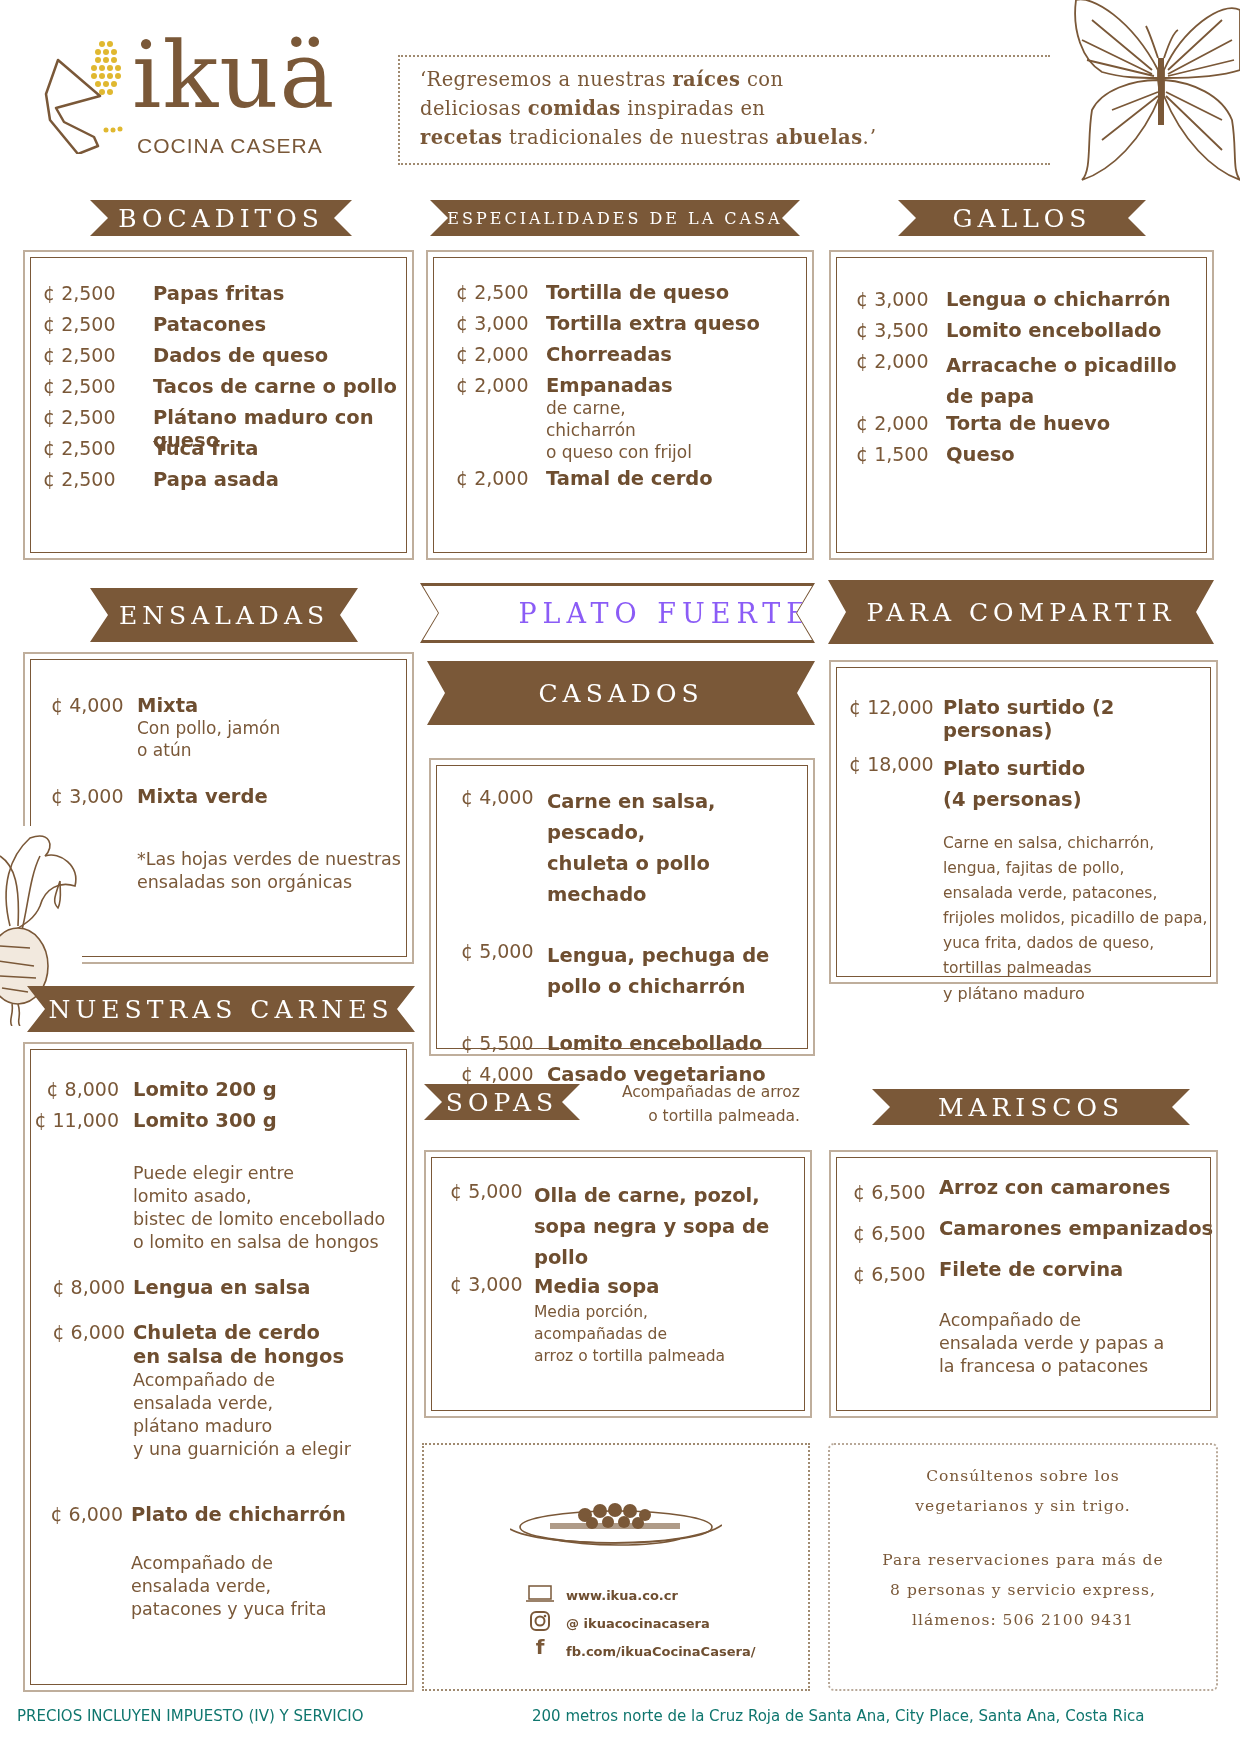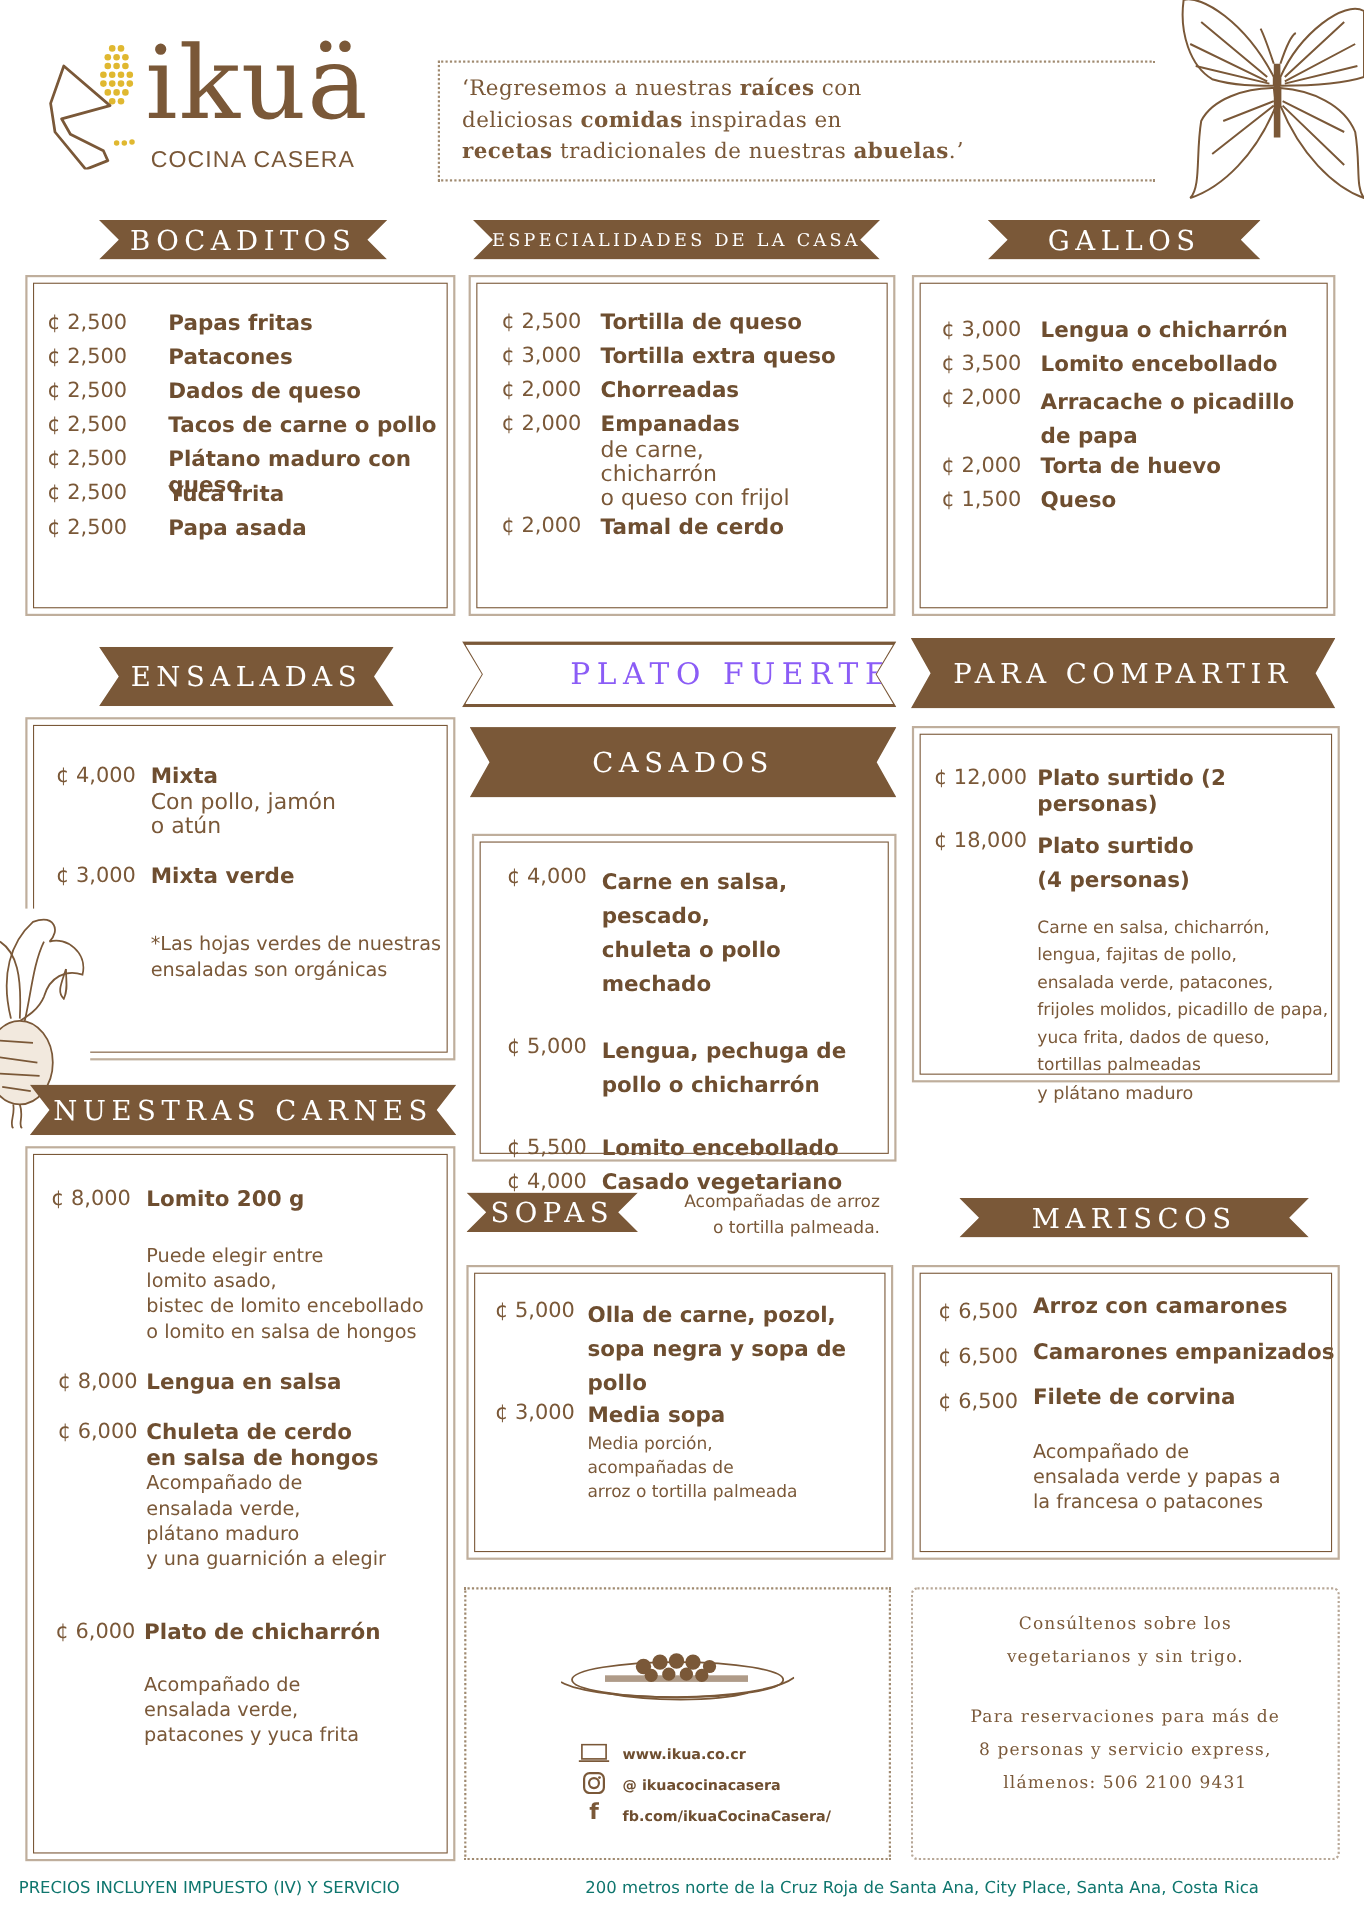--- a/index.html
+++ b/index.html
@@ -28,21 +28,21 @@
             display:flex; align-items:center; justify-content:flex-end; }
 
   
   .box { position:absolute; border:2px solid #bfae9c; box-sizing:border-box; }
   .box::after { content:""; position:absolute; inset:5px; border:1.5px solid #7a5838; pointer-events:none; }
   .box .content { position:absolute; inset:0; }
 
   .item { display:flex; align-items:flex-start; }
   .price { font-family:"DejaVu Sans", sans-serif; font-size:19px; color:#7a5838; white-space:nowrap; text-align:right; flex:none; }
   .name { font-family:"DejaVu Sans", sans-serif; font-weight:bold; font-size:19.5px; color:#6e4e30; }
-  .desc { font-family:"DejaVu Sans", sans-serif; font-size:20px; color:#7a5838; line-height:22px; }
+  .desc { font-family:"DejaVu Sans", sans-serif; font-size:17px; color:#7a5838; line-height:22px; }
   .note { font-family:"DejaVu Sans", sans-serif; font-size:17.5px; color:#7a5838; line-height:23px; }
 
   .dotted-box { position:absolute; border:2px dotted #a08a70; box-sizing:border-box; }
   .serif-note { font-family:"DejaVu Serif", serif; font-size:15.5px; color:#7a5838; line-height:30px; letter-spacing:1px; text-align:center; }
   .social { display:flex; align-items:flex-end; font-family:"DejaVu Sans", sans-serif; font-size:13px; font-weight:bold; color:#6e4e30; height:28px; }
   .social .ic { width:32px; display:flex; justify-content:center; margin-right:10px; }
   .footer-text { font-family:"DejaVu Sans", sans-serif; font-size:15px; color:#0f766e; }
 </style>
 </head>
 <body>
@@ -304,20 +304,24 @@
 
 <div class="banner" style="left:27px;top:986px;width:388px;height:46px;">
     <span>NUESTRAS CARNES</span>
   </div>
 <div class="box" style="left:23px;top:1042px;width:391px;height:650px;">
   <div class="content" style="padding:34px 0 0 0;">
     <div class="item" style="height:31px;">
         <span class="price" style="width:94px;">¢ 8,000</span>
         <span class="name" style="margin-left:14px;">Lomito 200 g</span>
       </div>
+    <div class="item" style="height:31px;">
+        <span class="price" style="width:94px;">¢ 11,000</span>
+        <span class="name" style="margin-left:14px;">Lomito 300 g</span>
+      </div>
     <div style="margin:22px 0 0 108px;">
       <div class="desc" style="font-size:17.5px;line-height:23px;">Puede elegir entre</div>
       <div class="desc" style="font-size:17.5px;line-height:23px;">lomito asado,</div>
       <div class="desc" style="font-size:17.5px;line-height:23px;">bistec de lomito encebollado</div>
       <div class="desc" style="font-size:17.5px;line-height:23px;">o lomito en salsa de hongos</div>
     </div>
     <div class="item" style="margin-top:22px;height:31px;">
         <span class="price" style="width:100px;">¢ 8,000</span>
         <span class="name" style="margin-left:8px;">Lengua en salsa</span>
       </div>

